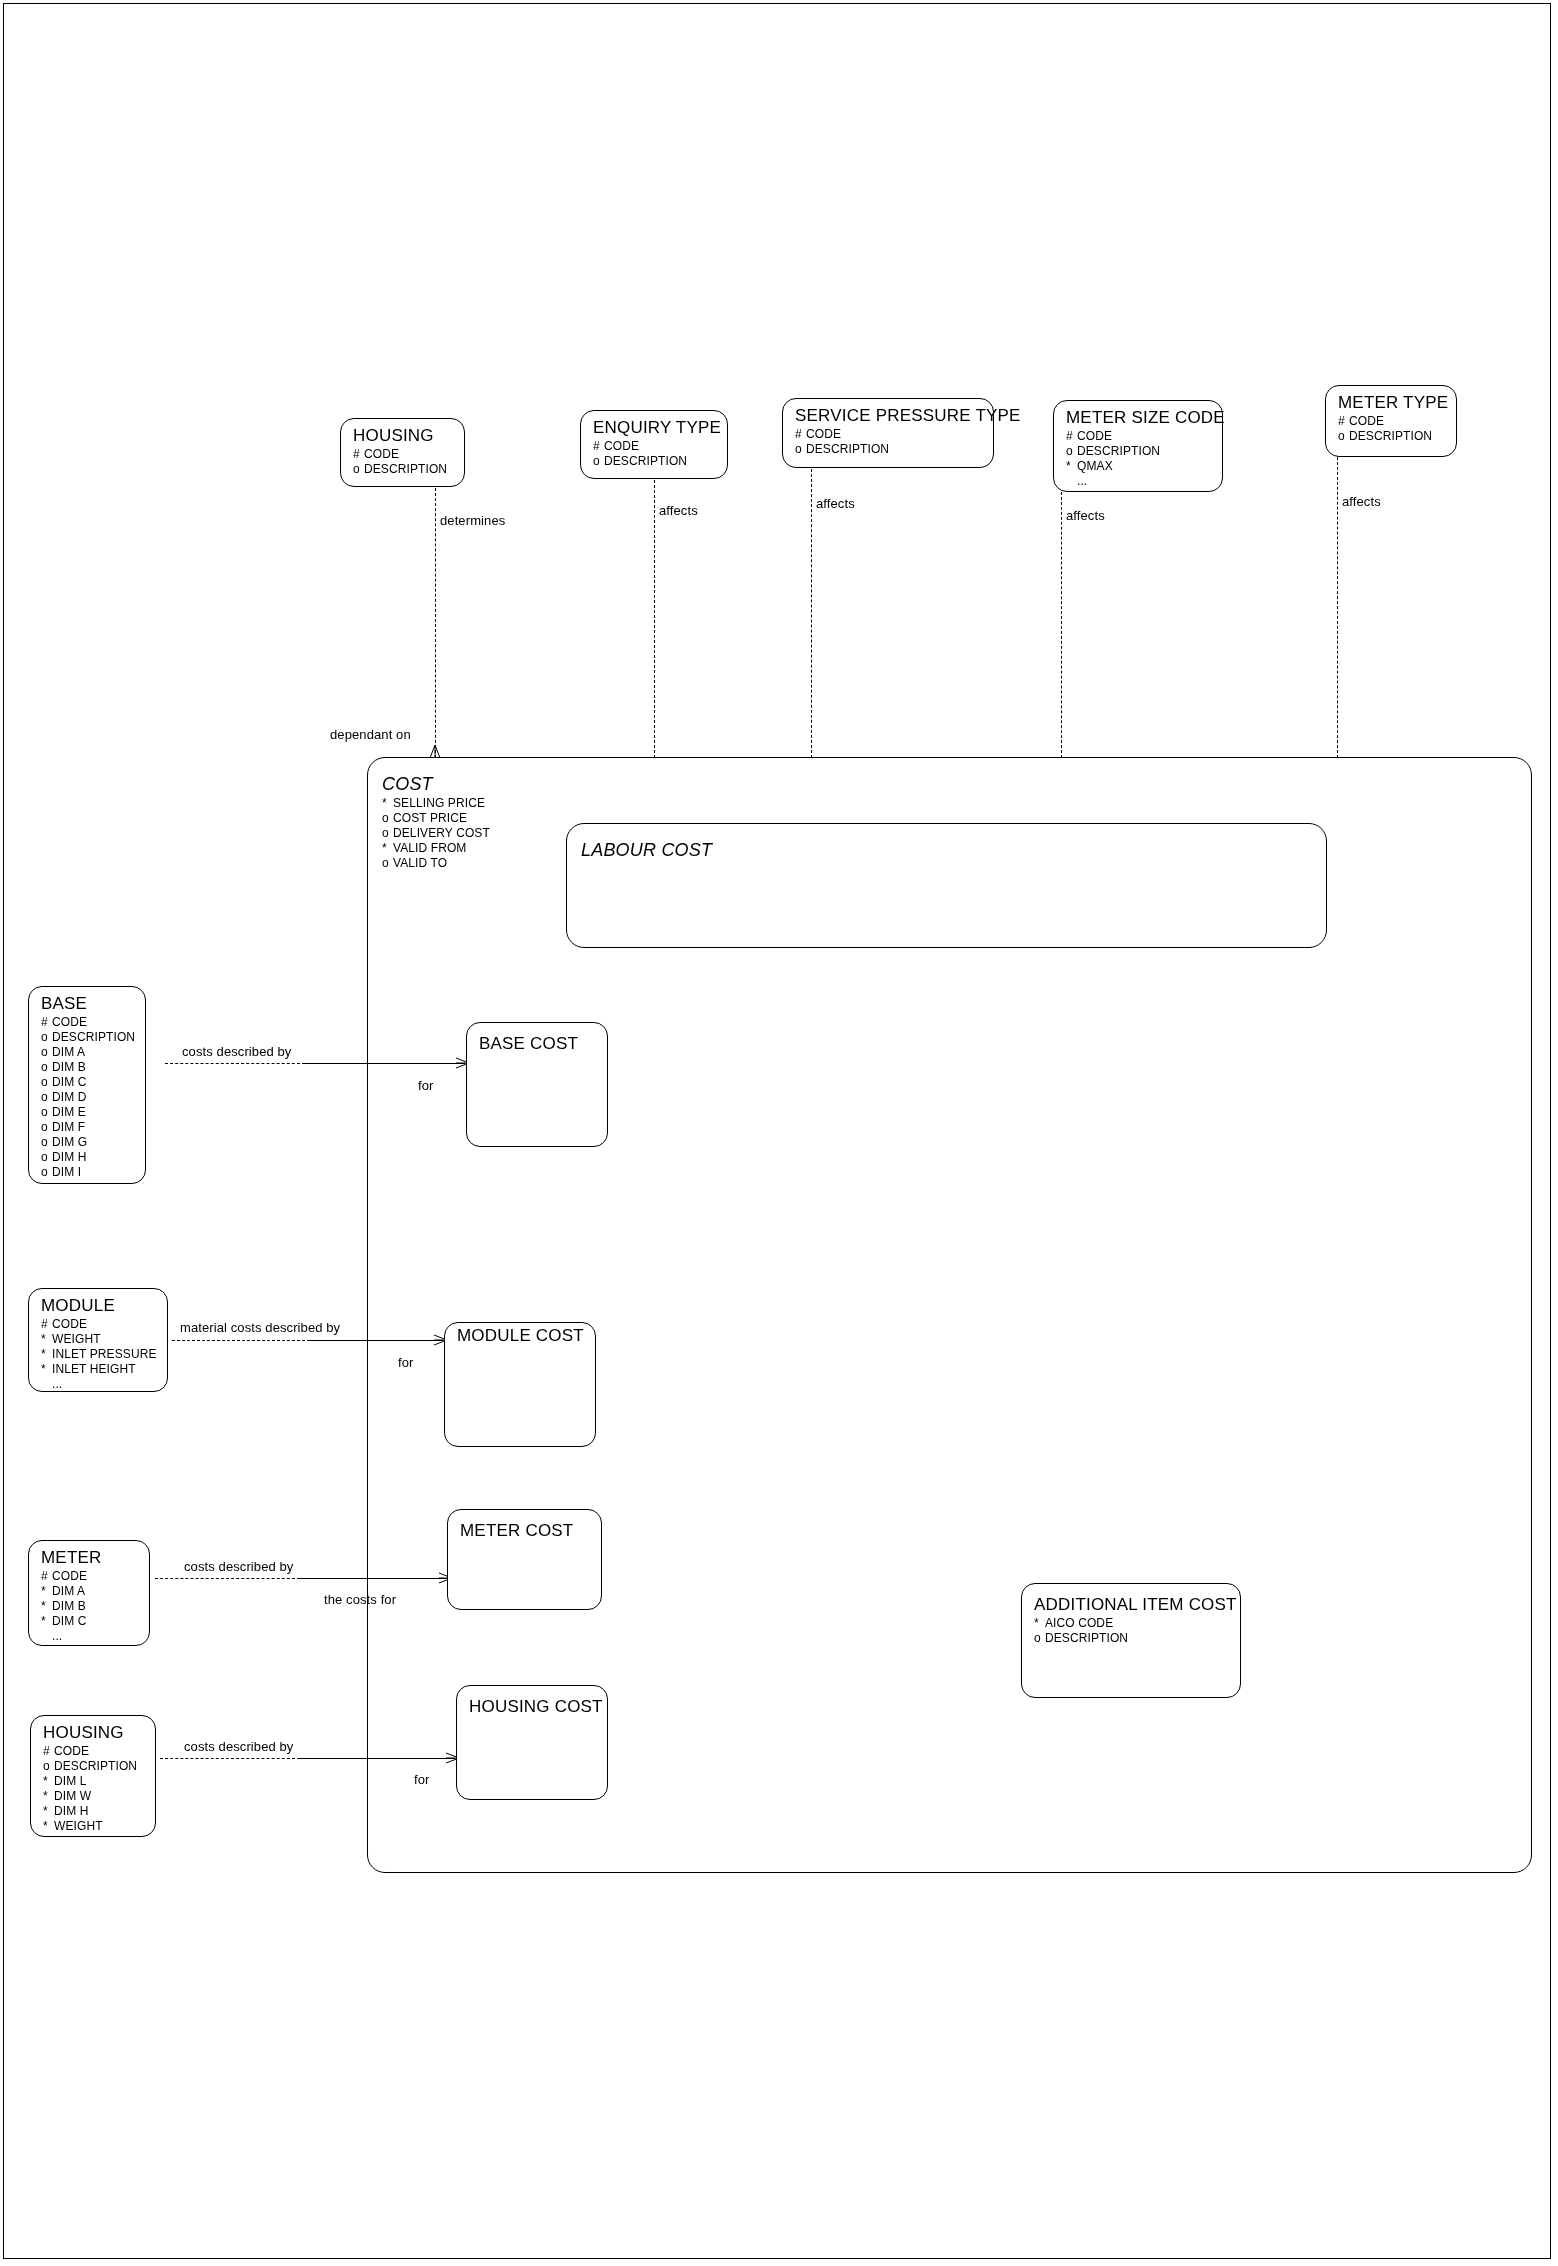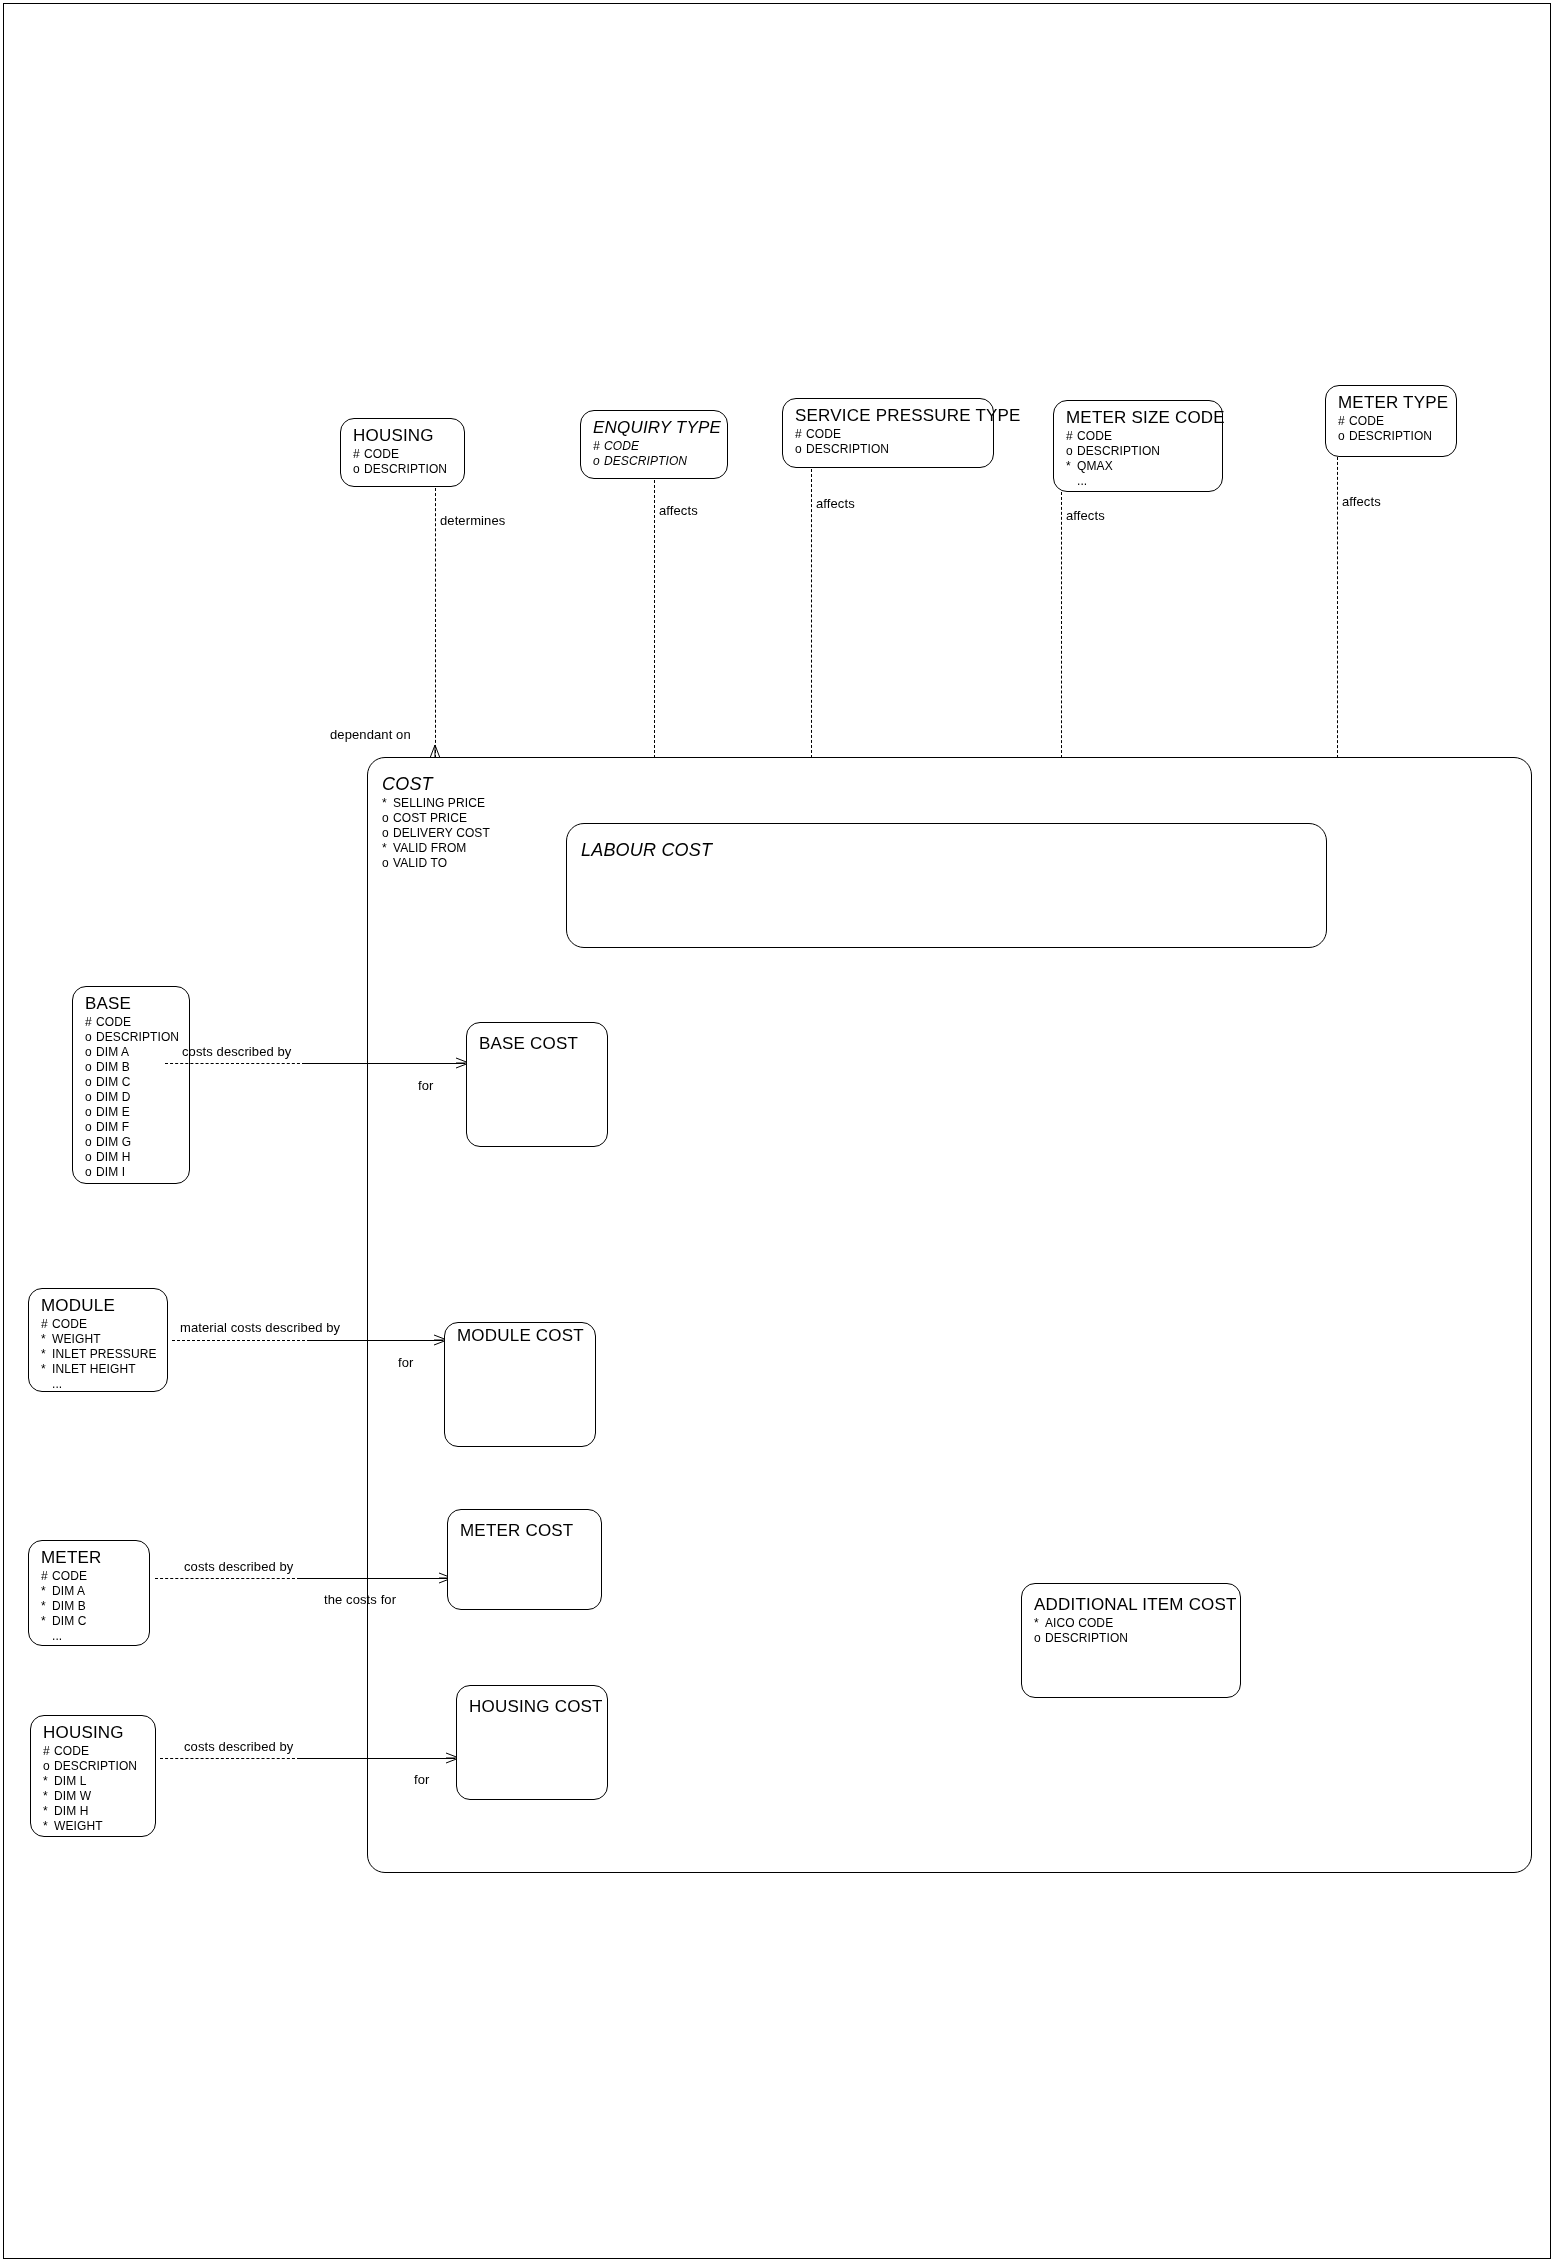--- a/index.html
+++ b/index.html
@@ -114,21 +114,21 @@
   <div id="page-frame"></div>
 
   <div class="entity" style="left:340px; top:418px; width:125px; height:69px;">
     <div class="ent-title">HOUSING</div>
     <ul class="attr-list">
       <li class="attr"><span class="mark">#</span><span>CODE</span></li>
       <li class="attr"><span class="mark">o</span><span>DESCRIPTION</span></li>
     </ul>
   </div>
 
-  <div class="entity" style="left:580px; top:410px; width:148px; height:69px;font-style:italic;">
+  <div class="entity" style="left:580px; top:410px; width:148px; height:69px;">
     <div class="ent-title">ENQUIRY TYPE</div>
     <ul class="attr-list">
       <li class="attr"><span class="mark">#</span><span>CODE</span></li>
       <li class="attr"><span class="mark">o</span><span>DESCRIPTION</span></li>
     </ul>
   </div>
 
   <div class="entity" style="left:782px; top:398px; width:212px; height:70px;">
     <div class="ent-title">SERVICE PRESSURE TYPE</div>
     <ul class="attr-list">
@@ -232,21 +232,21 @@
       <li class="attr"><span class="mark">o</span><span>DELIVERY COST</span></li>
       <li class="attr"><span class="mark">*</span><span>VALID FROM</span></li>
       <li class="attr"><span class="mark">o</span><span>VALID TO</span></li>
     </ul>
   </div>
 
   <div class="entity big" style="left:566px; top:823px; width:761px; height:125px; padding:16px 0 0 14px;">
     <div class="ent-title">LABOUR COST</div>
   </div>
 
-  <div class="entity" style="left:28px; top:986px; width:118px; height:198px;margin-left:44px;">
+  <div class="entity" style="left:28px; top:986px; width:118px; height:198px;">
     <div class="ent-title">BASE</div>
     <ul class="attr-list">
       <li class="attr"><span class="mark">#</span><span>CODE</span></li>
       <li class="attr"><span class="mark">o</span><span>DESCRIPTION</span></li>
       <li class="attr"><span class="mark">o</span><span>DIM A</span></li>
       <li class="attr"><span class="mark">o</span><span>DIM B</span></li>
       <li class="attr"><span class="mark">o</span><span>DIM C</span></li>
       <li class="attr"><span class="mark">o</span><span>DIM D</span></li>
       <li class="attr"><span class="mark">o</span><span>DIM E</span></li>
       <li class="attr"><span class="mark">o</span><span>DIM F</span></li>

